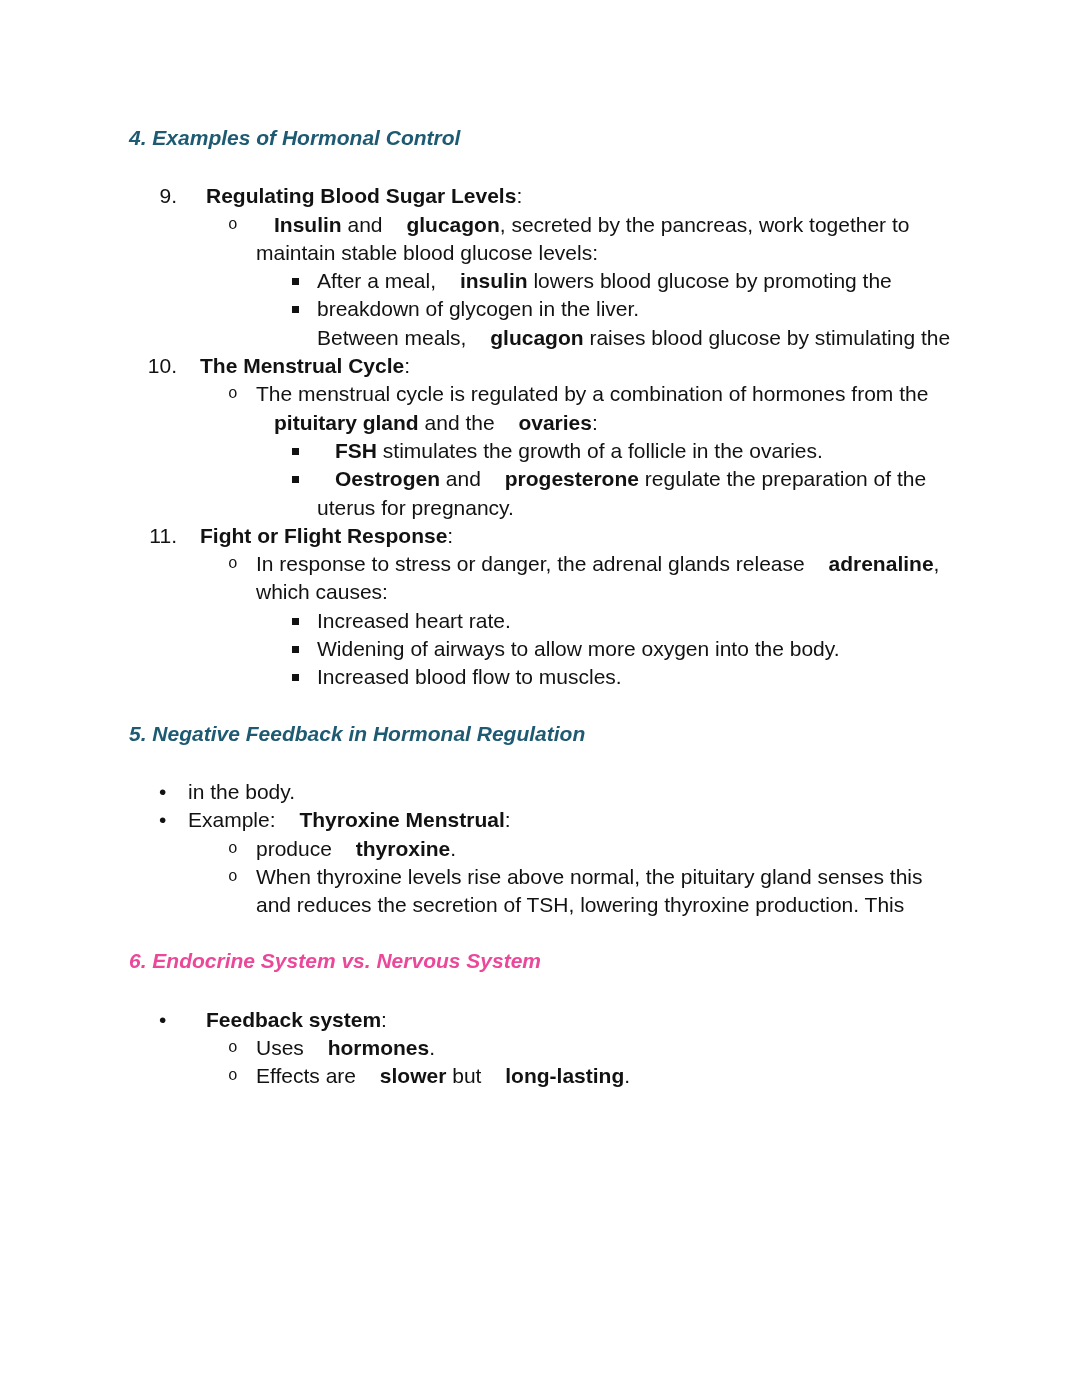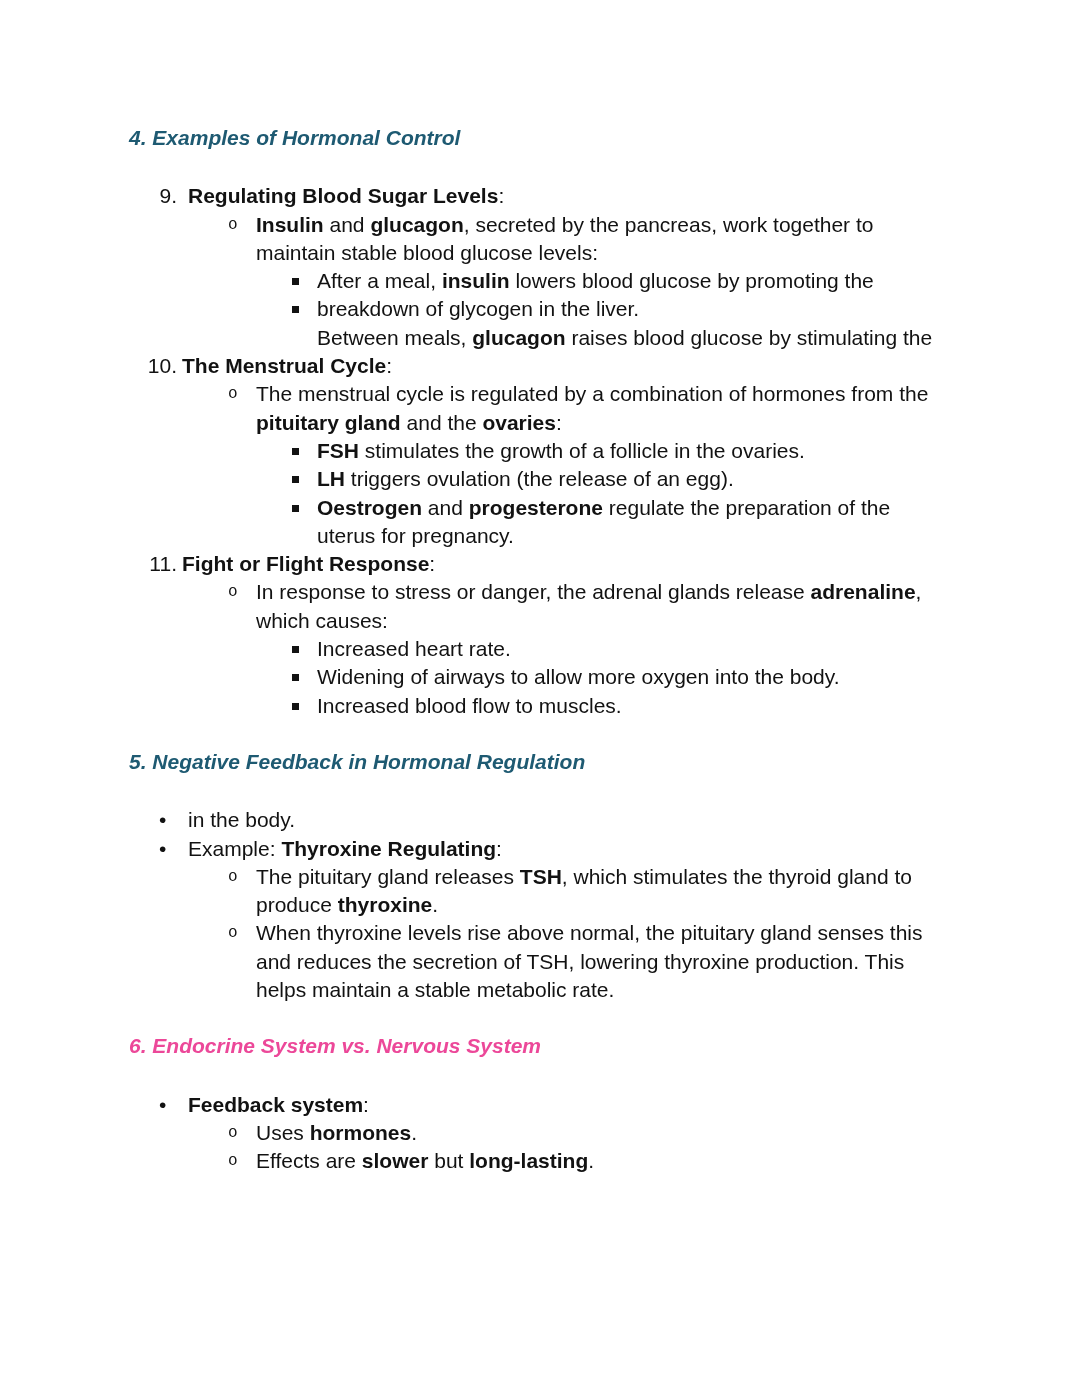--- a/index.html
+++ b/index.html
@@ -24,21 +24,21 @@
     font-style: italic;
     margin: 28px 0 30px 0;
   }
   section:first-of-type .heading { margin-top: 0; }
   .item {
     position: relative;
     font-size: 21px;
     line-height: 28.3px;
   }
   .line { white-space: pre; }
-  .b { font-weight: bold; }
+  .b { font-weight: bold; margin-left: 18px; }
   .marker { position: absolute; top: 0; line-height: 28.3px; }
   
   .L1 { padding-left: 59px; }
   .L1.tight { padding-left: 53px; }
   .L1 > .marker.num  { left: 0; width: 48px; text-align: right; }
   .L1 > .marker.disc { left: 30px; }
   .L2 { padding-left: 127px; }
   .L2 > .marker { left: 99px; }
   .L3 { padding-left: 188px; }
   .L3 > .marker { left: 163px; }
@@ -85,24 +85,20 @@
           <span class="marker circle">o</span>
           <div class="line"><span>The menstrual cycle is regulated by a combination of hormones from the</span></div>
           <div class="line"><span class="b">pituitary gland</span><span> and the </span><span class="b">ovaries</span><span>:</span></div>
         </div>
         <div class="item L3">
           <span class="marker square"></span>
           <div class="line"><span class="b">FSH</span><span> stimulates the growth of a follicle in the ovaries.</span></div>
         </div>
         <div class="item L3">
           <span class="marker square"></span>
-          <div class="line"><span class="b">LH</span><span> triggers ovulation (the release of an egg).</span></div>
-        </div>
-        <div class="item L3">
-          <span class="marker square"></span>
           <div class="line"><span class="b">Oestrogen</span><span> and </span><span class="b">progesterone</span><span> regulate the preparation of the</span></div>
           <div class="line"><span>uterus for pregnancy.</span></div>
         </div>
         <div class="item L1 tight">
           <span class="marker num">11.</span>
           <div class="line"><span class="b">Fight or Flight Response</span><span>:</span></div>
         </div>
         <div class="item L2">
           <span class="marker circle">o</span>
           <div class="line"><span>In response to stress or danger, the adrenal glands release </span><span class="b">adrenaline</span><span>,</span></div>
@@ -122,32 +118,30 @@
         </div>
       </section>
       <section>
         <h2 class="heading" style="color: rgb(30, 90, 114); font-style: italic;">5. Negative Feedback in Hormonal Regulation</h2>
         <div class="item L1">
           <span class="marker disc">•</span>
           <div class="line"><span>in the body.</span></div>
         </div>
         <div class="item L1">
           <span class="marker disc">•</span>
-          <div class="line"><span>Example: </span><span class="b">Thyroxine Regulating</span><span>:</span></div>
+          <div class="line"><span>Example: </span><span class="b">Thyroxine Menstrual</span><span>:</span></div>
         </div>
         <div class="item L2">
           <span class="marker circle">o</span>
-          <div class="line"><span>The pituitary gland releases </span><span class="b">TSH</span><span>, which stimulates the thyroid gland to</span></div>
           <div class="line"><span>produce </span><span class="b">thyroxine</span><span>.</span></div>
         </div>
         <div class="item L2">
           <span class="marker circle">o</span>
           <div class="line"><span>When thyroxine levels rise above normal, the pituitary gland senses this</span></div>
           <div class="line"><span>and reduces the secretion of TSH, lowering thyroxine production. This</span></div>
-          <div class="line"><span>helps maintain a stable metabolic rate.</span></div>
         </div>
       </section>
       <section>
         <h2 class="heading" style="color: #ec4899;">6. Endocrine System vs. Nervous System</h2>
         <div class="item L1">
           <span class="marker disc">•</span>
           <div class="line"><span class="b">Feedback system</span><span>:</span></div>
         </div>
         <div class="item L2">
           <span class="marker circle">o</span>

